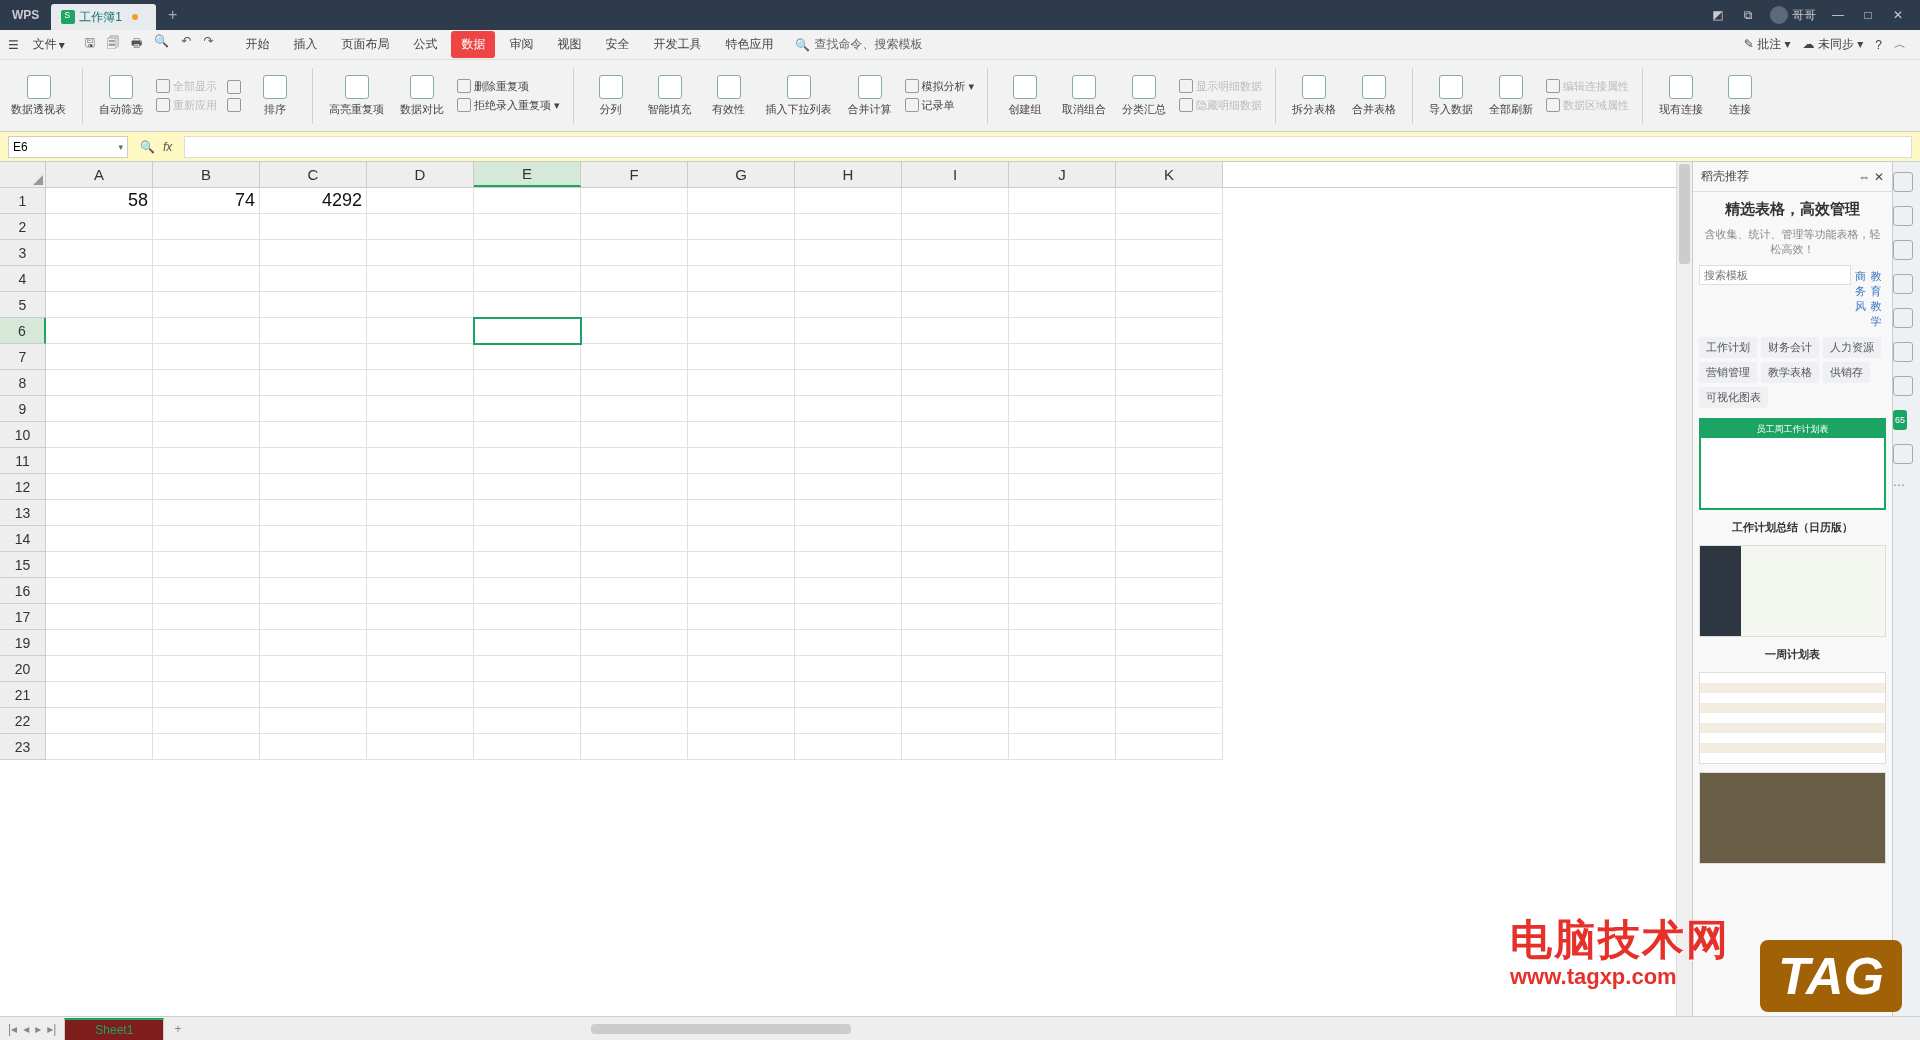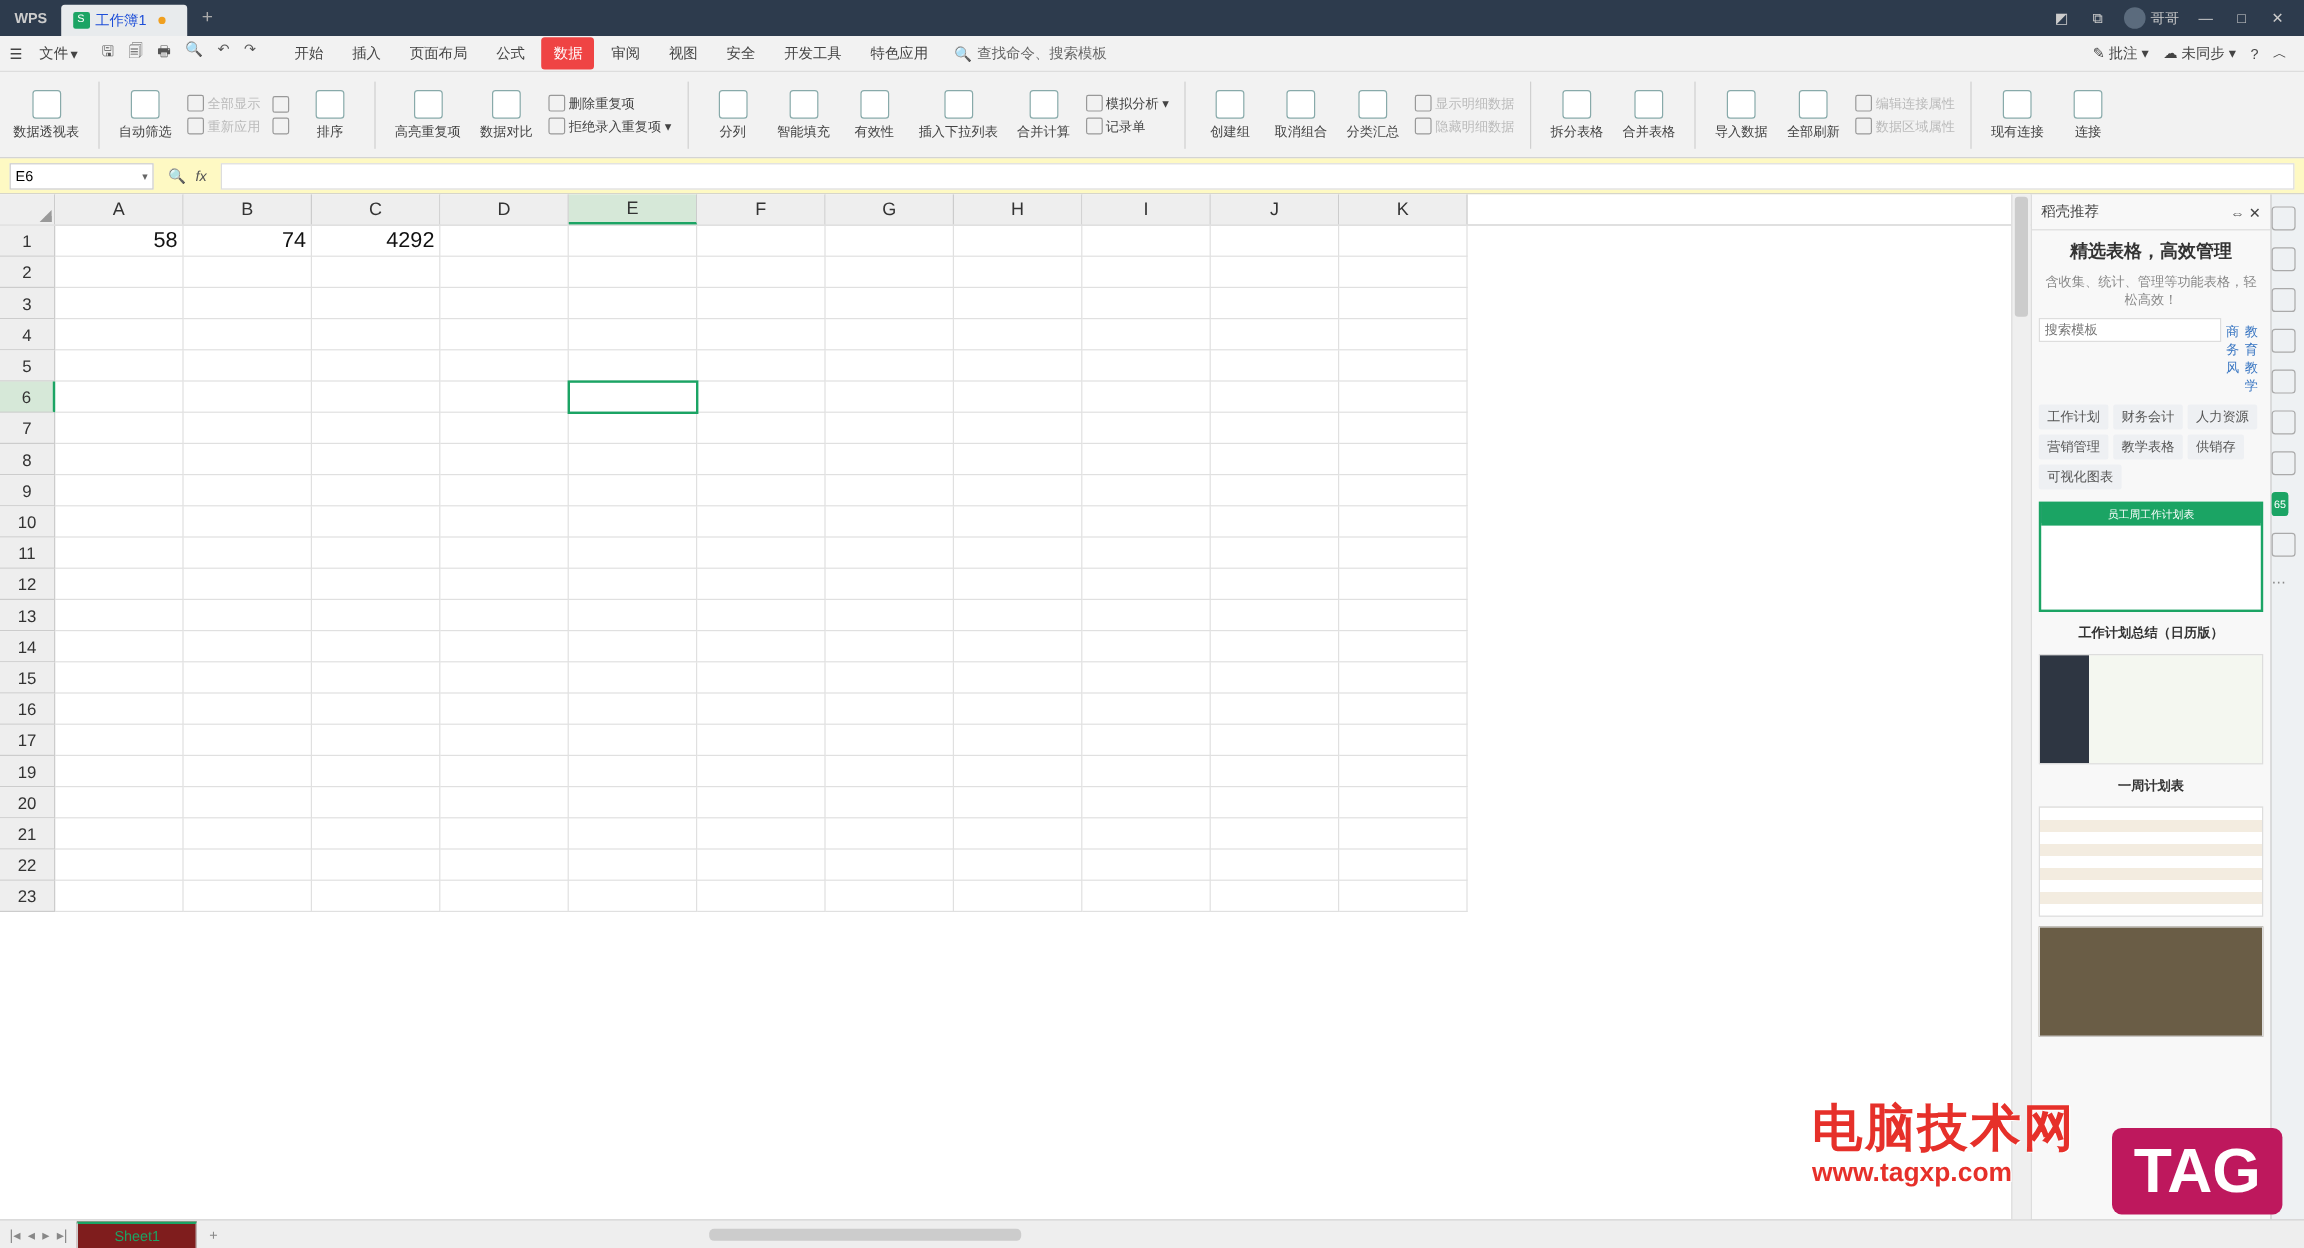--- a/index.html
+++ b/index.html
@@ -1,21 +1,21 @@
 <!DOCTYPE html>
 <html><head>
 <meta charset="utf-8">
 <style>
 * { margin: 0; padding: 0; box-sizing: border-box; font-family: "Microsoft YaHei", Arial, sans-serif; }
 body { background: #f2f2f2; overflow: hidden; width: 1920px; height: 1040px; }
 
 
 .titlebar { height: 30px; background: #2d3b4d; display: flex; align-items: center; color: #bbb; font-size: 12px; }
 .titlebar .wps-logo { padding: 0 12px; color: #ccc; font-weight: bold; }
-.titlebar .tab { background: #e8ebed; color: #1d4ed8; padding: 4px 18px 4px 10px; border-radius: 3px 3px 0 0; display: flex; align-items: center; gap: 4px; height: 26px; margin-top: 4px; position: relative; }
+.titlebar .tab { background: #e8ebed; color: #0f766e; padding: 4px 18px 4px 10px; border-radius: 3px 3px 0 0; display: flex; align-items: center; gap: 4px; height: 26px; margin-top: 4px; position: relative; }
 .titlebar .tab .doc-icon { width: 14px; height: 14px; background: #1ba464; border-radius: 2px; display: inline-block; position: relative; }
 .titlebar .tab .doc-icon::after { content:"S"; font-size:9px; color:#fff; position:absolute; left:3px; top:0; }
 .titlebar .tab .dot { width:6px; height:6px; background:#f0a020; border-radius:50%; margin-left:6px; }
 .titlebar .new-tab { color:#aaa; font-size:16px; padding:0 12px; cursor:pointer; }
 .titlebar .spacer { flex: 1; }
 .titlebar .win-controls { display: flex; align-items: center; gap: 14px; padding-right: 14px; color:#ccc; font-size:12px; }
 .titlebar .win-btn { width:16px; text-align:center; cursor:pointer; }
 .titlebar .user { display:flex; align-items:center; gap:4px; }
 .titlebar .avatar { width:18px; height:18px; border-radius:50%; background:#5b6b7d; }
 
@@ -63,21 +63,21 @@
 .rh { width:46px; border-right:1px solid #ccc; border-bottom:1px solid #ccc; background:#eee; display:flex; align-items:center; justify-content:center; font-size:14px; color:#333; }
 .rh.active { background:#d6e8d8; border-right:2px solid #1ba464; }
 .cell { width:107px; border-right:1px solid #e0e0e0; border-bottom:1px solid #e0e0e0; display:flex; align-items:center; justify-content:flex-end; padding:0 4px; font-size:16px; color:#111; }
 .cell.selected { outline:2px solid #1ba464; outline-offset:-1px; z-index:1; }
 .row1 .cell { font-size:18px; }
 .vscroll { position:absolute; right:0; top:0; width:16px; height:100%; background:#efefef; border-left:1px solid #ddd; }
 .vscroll .thumb { position:absolute; top:2px; left:2px; right:2px; height:100px; background:#ccc; border-radius:3px; }
 
 
 .side-panel { width:200px; background:#f8f8f8; border-left:1px solid #ccc; display:flex; flex-direction:column; font-size:12px; overflow:hidden; }
-.side-panel .sp-hdr { padding:6px 8px; border-bottom:1px solid #ddd; display:flex; justify-content:space-between; align-items:flex-end; color:#444; }
+.side-panel .sp-hdr { padding:6px 8px; border-bottom:1px solid #ddd; display:flex; justify-content:space-between; align-items:center; color:#444; }
 .side-panel .sp-title { font-size:15px; font-weight:bold; color:#333; padding:8px; text-align:center; }
 .side-panel .sp-sub { font-size:11px; color:#888; padding:0 8px 8px; text-align:center; }
 .side-panel .sp-search-row { display:flex; gap:4px; padding:0 6px 4px; }
 .side-panel .sp-search { flex:1; height:20px; border:1px solid #ddd; font-size:11px; padding:0 4px; color:#aaa; }
 .side-panel .sp-link { font-size:11px; color:#3976c2; cursor:pointer; padding-top:4px; }
 .side-panel .tag-row { display:flex; flex-wrap:wrap; gap:4px; padding:4px 6px; }
 .side-panel .tag { font-size:11px; background:#eef0f3; padding:3px 7px; color:#555; cursor:pointer; border-radius:2px; }
 .side-panel .templates { flex:1; overflow:hidden; padding:6px; display:flex; flex-direction:column; gap:8px; }
 .side-panel .tpl { height:92px; background:#fff; border:1px solid #ddd; position:relative; }
 .side-panel .tpl.first { border:2px solid #1ba464; background:linear-gradient(#2b8a6a 18%, #fff 18%); }
@@ -97,21 +97,21 @@
 .sheet-tabs { height:24px; background:#eee; border-top:1px solid #ccc; display:flex; align-items:center; font-size:12px; color:#444; }
 .sheet-tabs .nav { padding:0 8px; display:flex; gap:6px; color:#888; }
 .sheet-tabs .stab { background:#7f1d1d; border:1px solid #ccc; border-bottom:none; padding:3px 30px; color:#1ba464; border-top:2px solid #1ba464; }
 .sheet-tabs .add { padding:0 10px; color:#888; cursor:pointer; }
 .sheet-tabs .hscroll-track { flex:1; display:flex; align-items:center; justify-content:flex-start; padding-left:400px; }
 .sheet-tabs .hthumb { width:260px; height:10px; background:#ccc; border-radius:4px; }
 
 
 .watermark1 { position:fixed; right:190px; bottom:50px; font-size:42px; font-weight:bold; color:#e6302a; font-family:"SimHei","Microsoft YaHei"; z-index:50; letter-spacing:2px; text-shadow:1px 1px 0 #fff; }
 .watermark1 .sub { font-size:22px; color:#e6302a; display:block; letter-spacing:0; margin-top:-4px; }
-.watermark2 { position:fixed; right:18px; bottom:28px; background:#be185d; color:#fff; font-size:52px; font-weight:bold; padding:6px 18px; border-radius:8px; z-index:50; font-family:Arial; }
+.watermark2 { position:fixed; right:18px; bottom:28px; background:#a16207; color:#fff; font-size:52px; font-weight:bold; font-style:italic; padding:6px 18px; border-radius:8px; z-index:50; font-family:Arial; }
 </style>
 </head>
 <body>
 
 <div class="titlebar">
   <div class="wps-logo"><span>WPS</span></div>
   <div class="tab">
     <span class="doc-icon"></span>
     <span>工作簿1</span>
     <span class="dot"></span>

